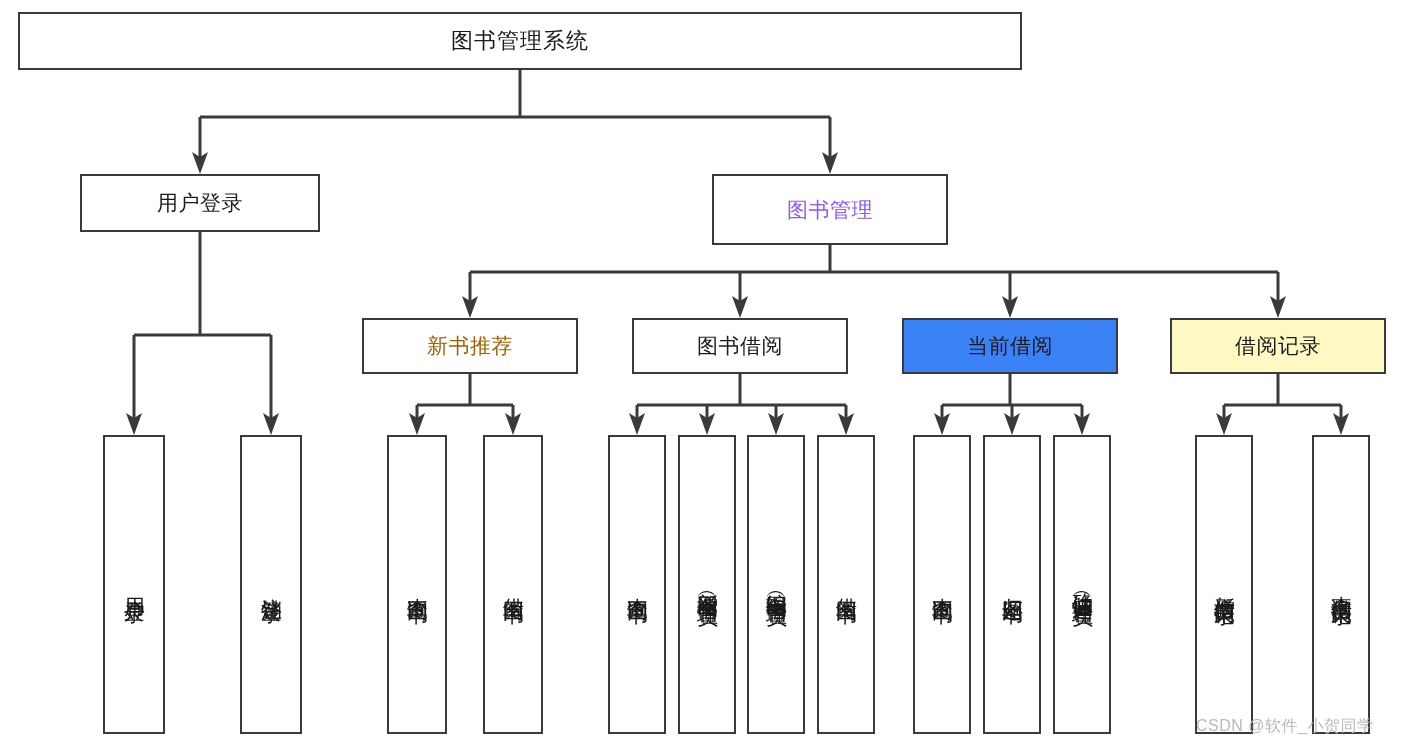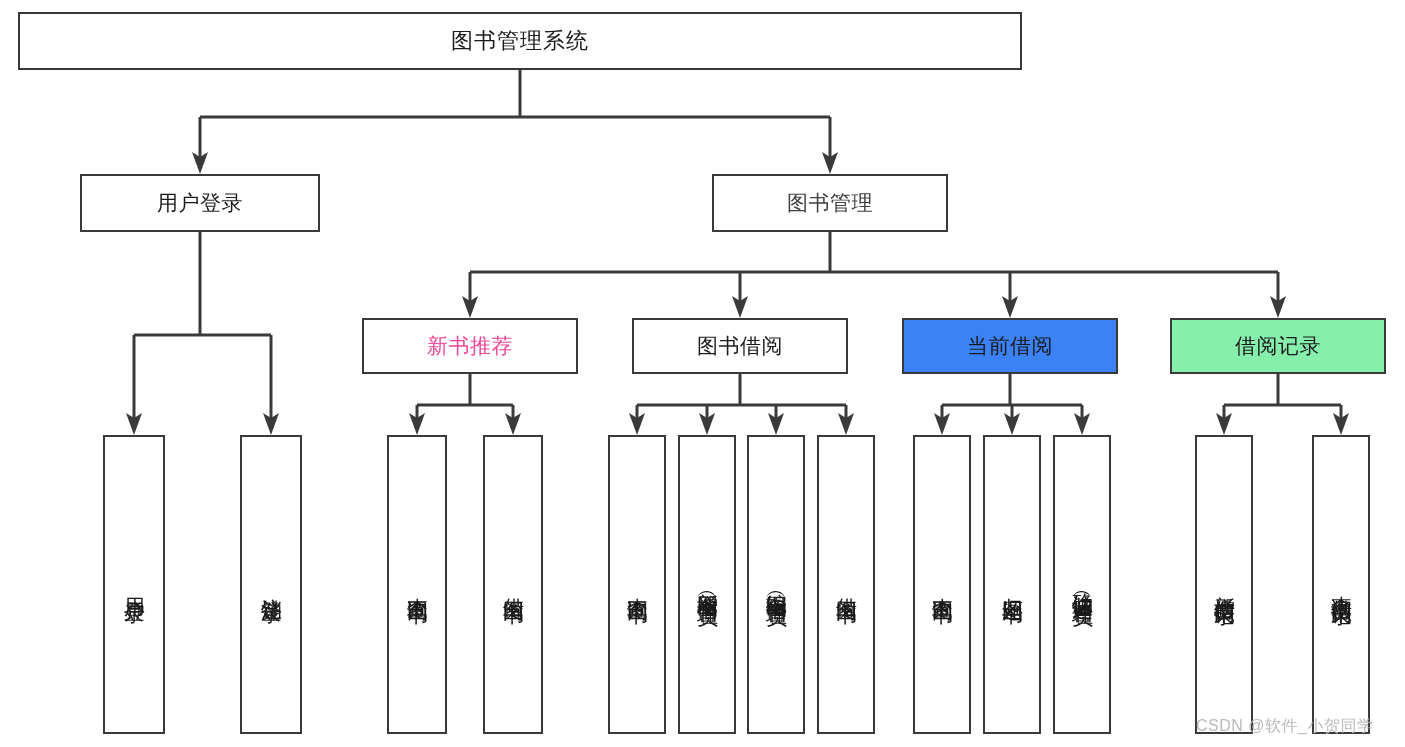--- a/index.html
+++ b/index.html
@@ -136,34 +136,34 @@
       </g>
   </svg>
 
   <div class="node root horiz" style="left: 18px; top: 12px; width: 1004px; height: 58px; border-color: rgb(58, 58, 58); background: rgb(255, 255, 255); color: rgb(26, 26, 26);">
     <span class="label">图书管理系统</span>
   </div>
 
   <div class="node horiz" style="left: 80px; top: 174px; width: 240px; height: 58px; border-color: rgb(58, 58, 58); background: rgb(255, 255, 255); color: rgb(26, 26, 26);">
     <span class="label">用户登录</span>
   </div>
-  <div class="node horiz" style="left: 712px; top: 174px; width: 236px; height: 58px; border-color: rgb(58, 58, 58); background: rgb(255, 255, 255); color: #404040;">
+  <div class="node horiz" style="left: 712px; top: 174px; width: 236px; height: 71px; border-color: rgb(58, 58, 58); background: rgb(255, 255, 255); color: #8b5cf6;">
     <span class="label">图书管理</span>
   </div>
 
-  <div class="node horiz" style="left: 362px; top: 318px; width: 216px; height: 56px; border-color: rgb(58, 58, 58); background: rgb(255, 255, 255); color: #ec4899;">
+  <div class="node horiz" style="left: 362px; top: 318px; width: 216px; height: 56px; border-color: rgb(58, 58, 58); background: rgb(255, 255, 255); color: #a16207;">
     <span class="label">新书推荐</span>
   </div>
   <div class="node horiz" style="left: 632px; top: 318px; width: 216px; height: 56px; border-color: rgb(58, 58, 58); background: rgb(255, 255, 255); color: rgb(26, 26, 26); align-items: center;">
     <span class="label">图书借阅</span>
   </div>
   <div class="node horiz" style="left: 902px; top: 318px; width: 216px; height: 56px; border-color: rgb(58, 58, 58); background: #3b82f6; color: rgb(26, 26, 26);">
     <span class="label">当前借阅</span>
   </div>
-  <div class="node horiz" style="left: 1170px; top: 318px; width: 216px; height: 56px; border-color: rgb(58, 58, 58); background: #86efac; color: rgb(26, 26, 26);">
+  <div class="node horiz" style="left: 1170px; top: 318px; width: 216px; height: 56px; border-color: rgb(58, 58, 58); background: #fef9c3; color: rgb(26, 26, 26);">
     <span class="label">借阅记录</span>
   </div>
 
   <div class="node vert" style="left: 103px; top: 435px; width: 62px; height: 299px; border-color: rgb(58, 58, 58); background: rgb(255, 255, 255); color: rgb(26, 26, 26);">
     <span class="label">用户登录</span>
   </div>
   <div class="node vert" style="left: 240px; top: 435px; width: 62px; height: 299px; border-color: rgb(58, 58, 58); background: rgb(255, 255, 255); color: rgb(26, 26, 26);">
     <span class="label">注销登录</span>
   </div>
   <div class="node vert" style="left: 387px; top: 435px; width: 60px; height: 299px; border-color: rgb(58, 58, 58); background: rgb(255, 255, 255); color: rgb(26, 26, 26);">

